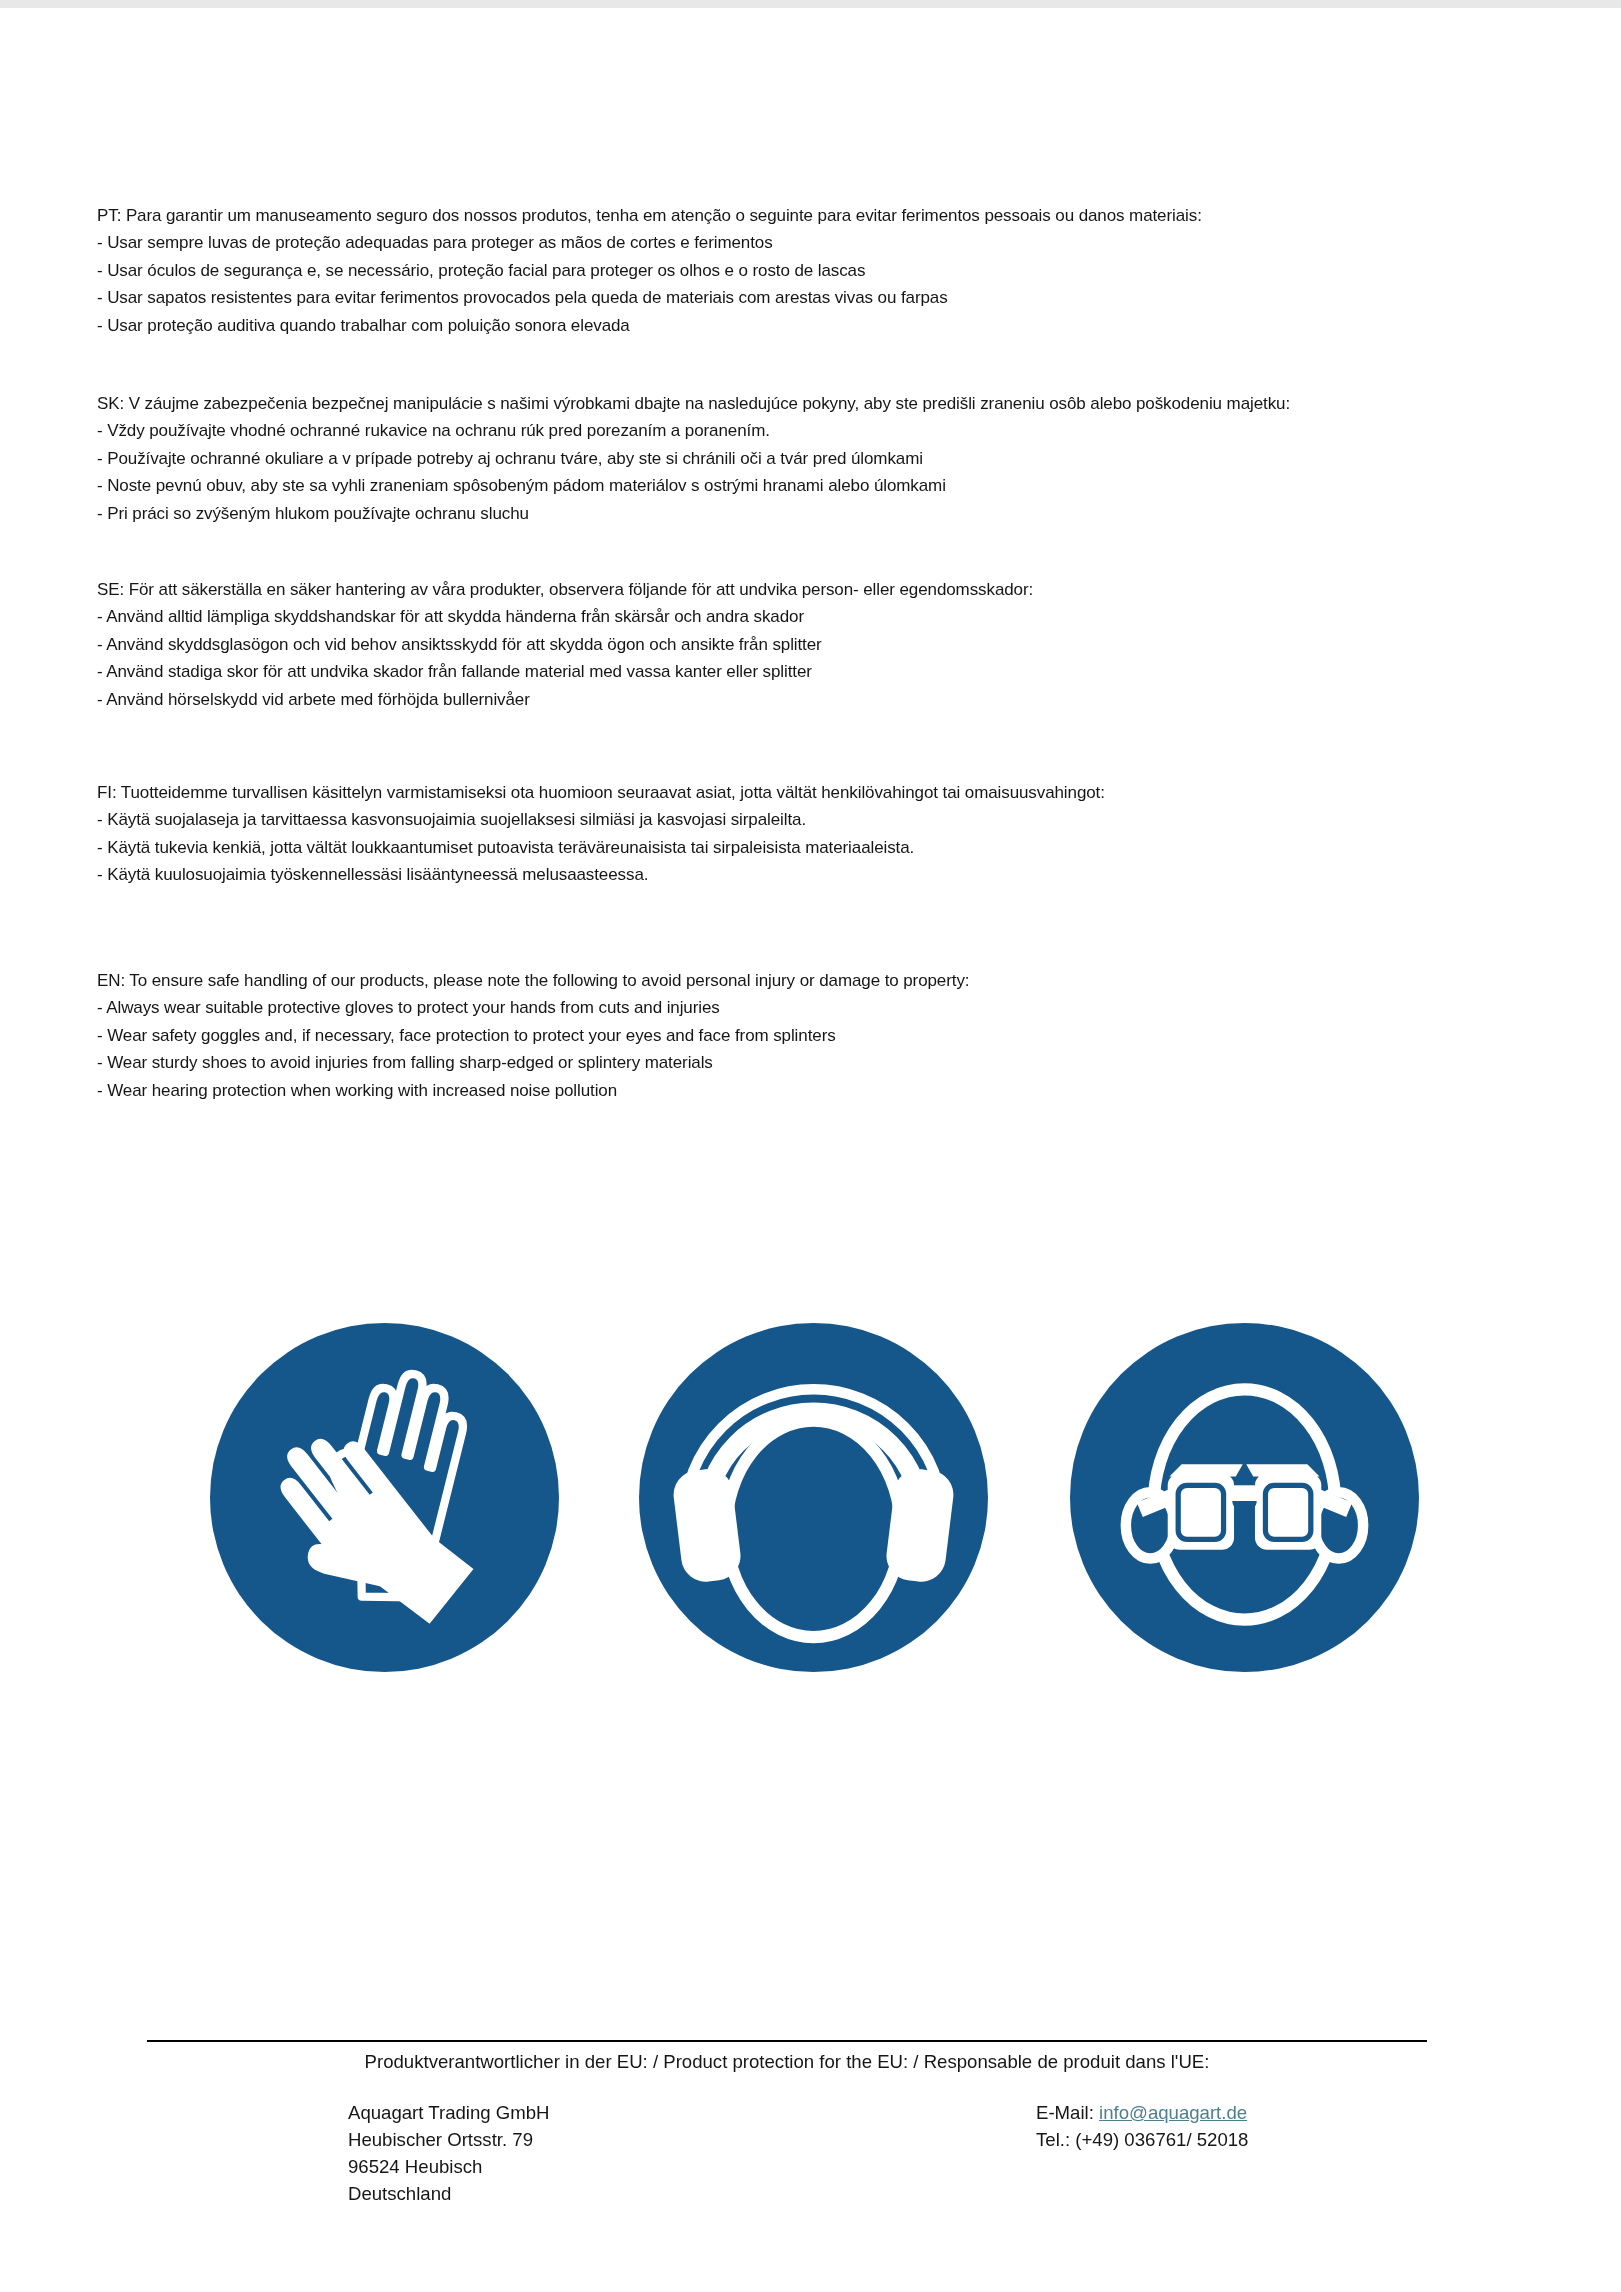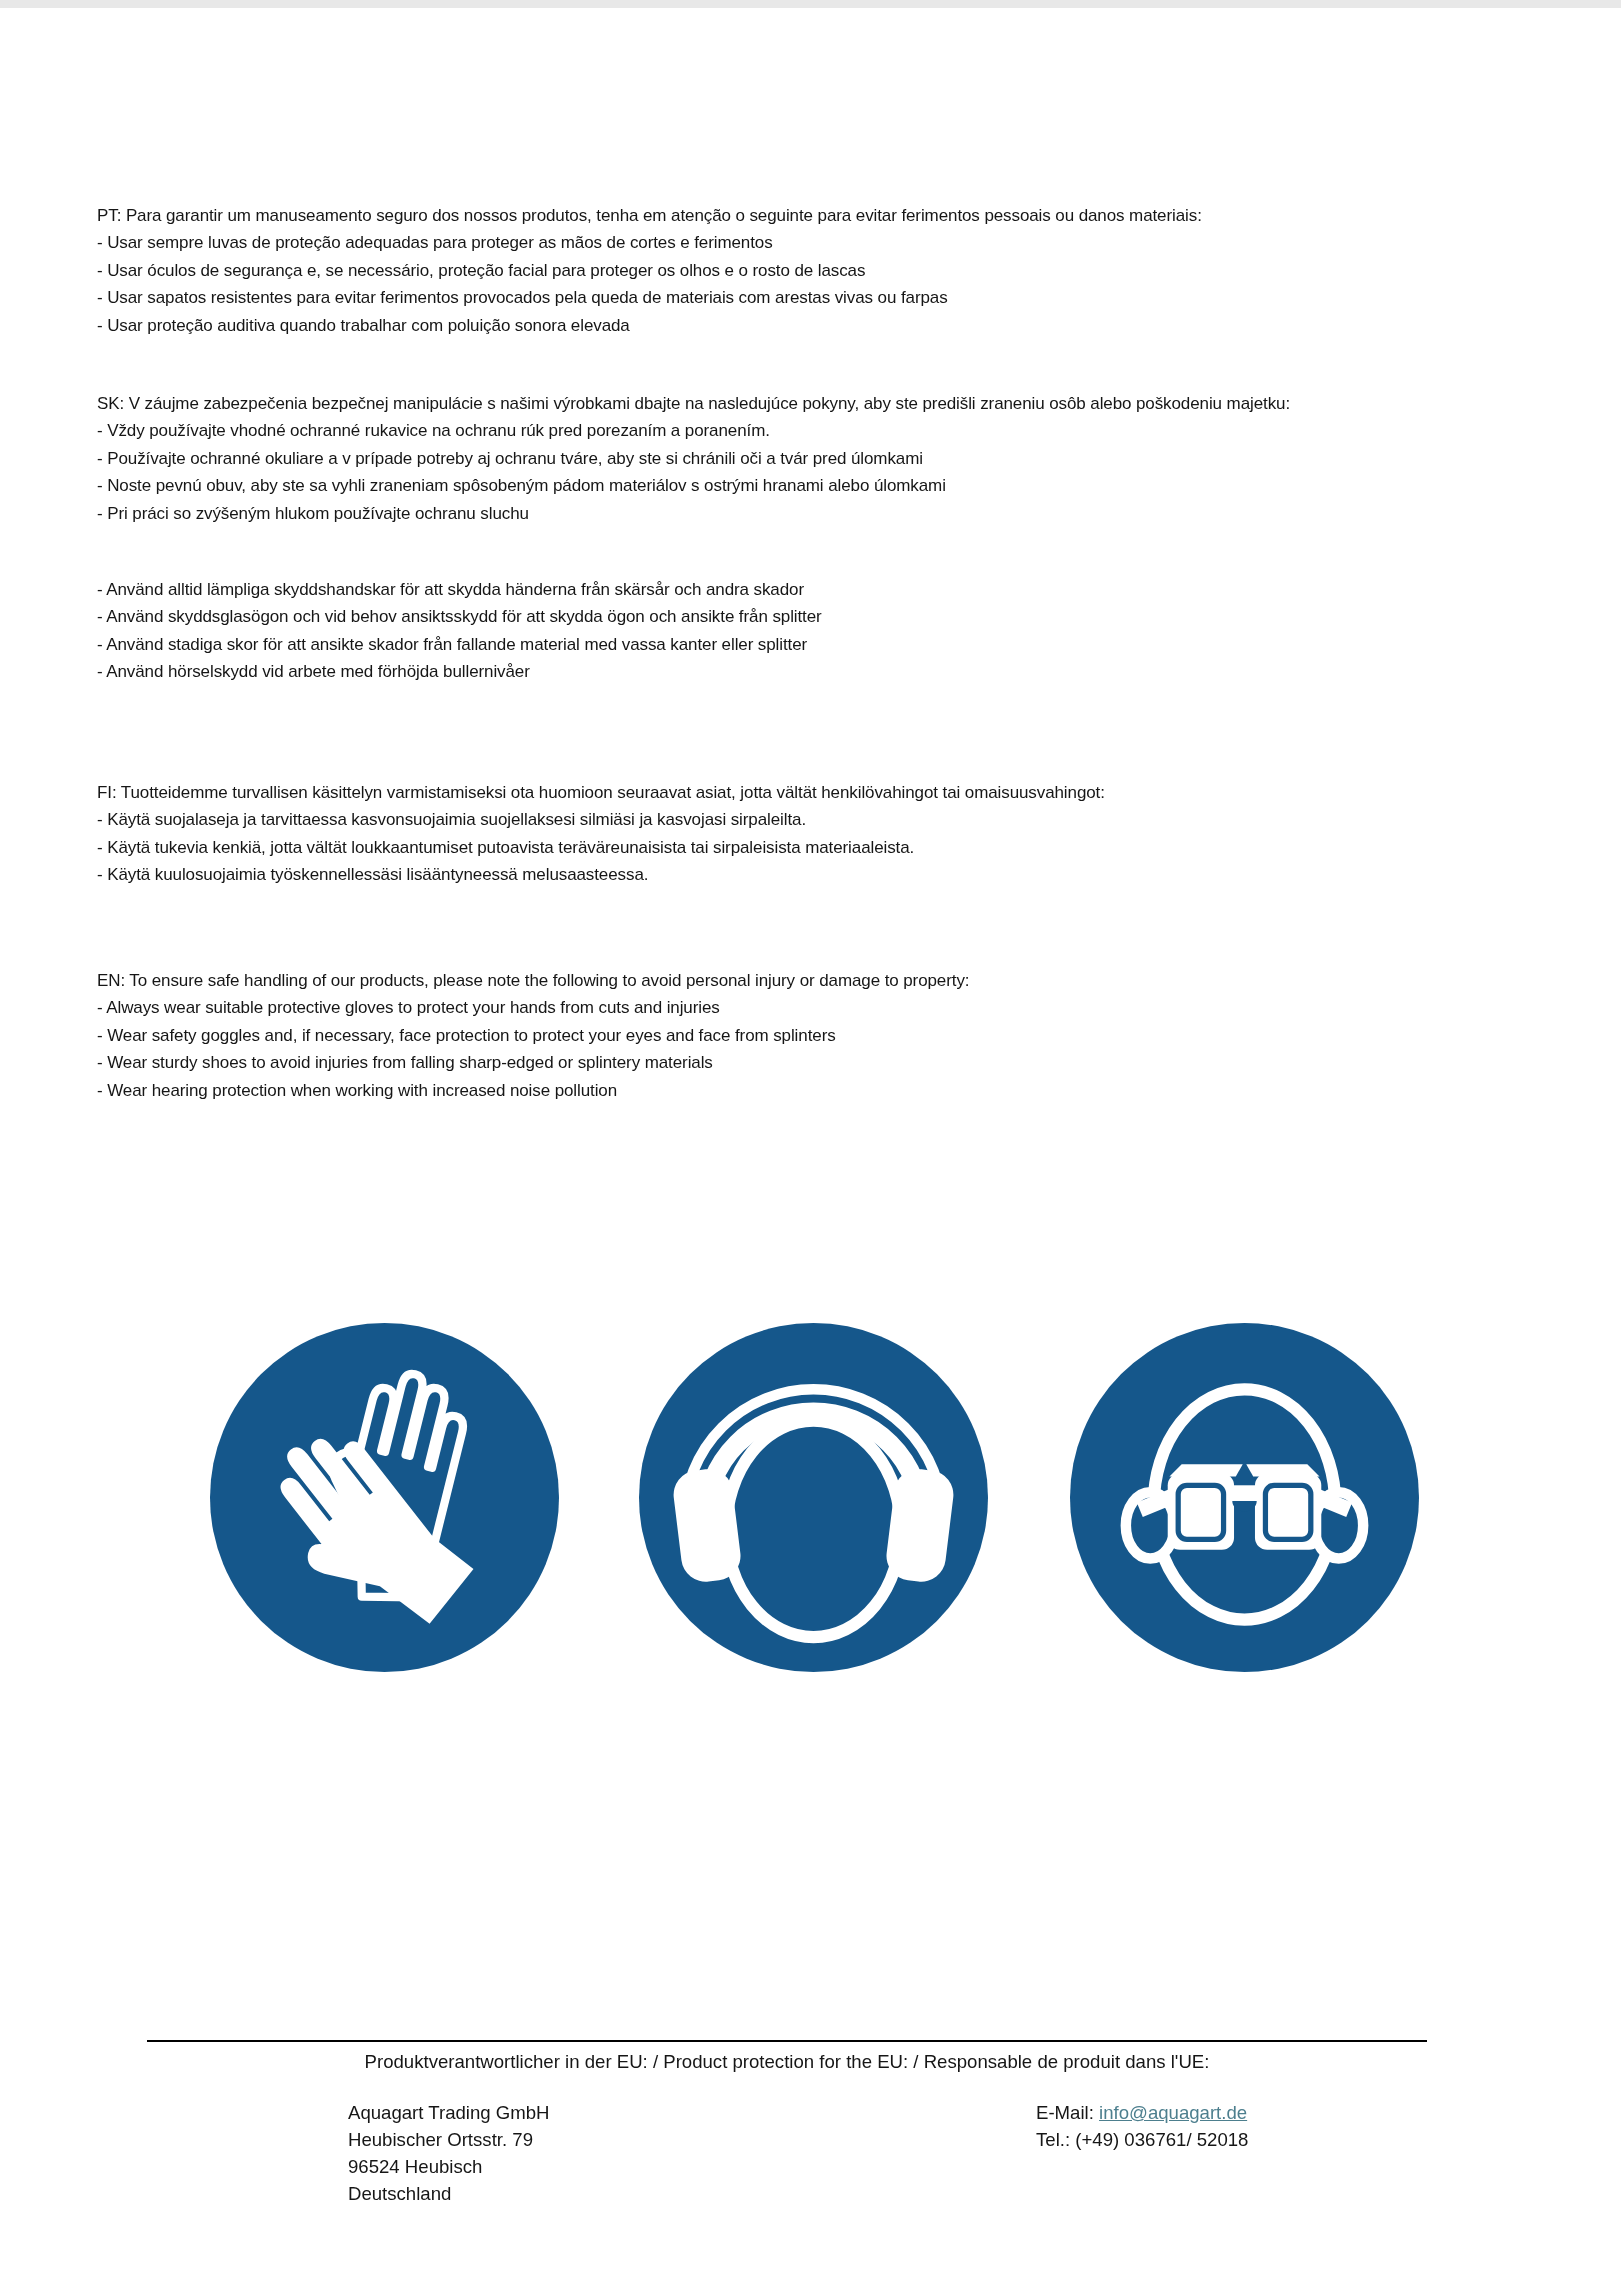--- a/index.html
+++ b/index.html
@@ -65,23 +65,24 @@
 
   <div class="sec" style="top:382px">
     <div class="ln">SK: V záujme zabezpečenia bezpečnej manipulácie s našimi výrobkami dbajte na nasledujúce pokyny, aby ste predišli zraneniu osôb alebo poškodeniu majetku:</div>
     <div class="ln">- Vždy používajte vhodné ochranné rukavice na ochranu rúk pred porezaním a poranením.</div>
     <div class="ln">- Používajte ochranné okuliare a v prípade potreby aj ochranu tváre, aby ste si chránili oči a tvár pred úlomkami</div>
     <div class="ln">- Noste pevnú obuv, aby ste sa vyhli zraneniam spôsobeným pádom materiálov s ostrými hranami alebo úlomkami</div>
     <div class="ln">- Pri práci so zvýšeným hlukom používajte ochranu sluchu</div>
   </div>
 
   <div class="sec" style="top:568px">
+    <div class="ln">SE: För att säkerställa en säker hantering av våra produkter, observera följande för att undvika person- eller egendomsskador:</div>
     <div class="ln">- Använd alltid lämpliga skyddshandskar för att skydda händerna från skärsår och andra skador</div>
     <div class="ln">- Använd skyddsglasögon och vid behov ansiktsskydd för att skydda ögon och ansikte från splitter</div>
-    <div class="ln">- Använd stadiga skor för att ansikte skador från fallande material med vassa kanter eller splitter</div>
+    <div class="ln">- Använd stadiga skor för att undvika skador från fallande material med vassa kanter eller splitter</div>
     <div class="ln">- Använd hörselskydd vid arbete med förhöjda bullernivåer</div>
   </div>
 
   <div class="sec" style="top:771px">
     <div class="ln">FI: Tuotteidemme turvallisen käsittelyn varmistamiseksi ota huomioon seuraavat asiat, jotta vältät henkilövahingot tai omaisuusvahingot:</div>
     <div class="ln">- Käytä suojalaseja ja tarvittaessa kasvonsuojaimia suojellaksesi silmiäsi ja kasvojasi sirpaleilta.</div>
     <div class="ln">- Käytä tukevia kenkiä, jotta vältät loukkaantumiset putoavista teräväreunaisista tai sirpaleisista materiaaleista.</div>
     <div class="ln">- Käytä kuulosuojaimia työskennellessäsi lisääntyneessä melusaasteessa.</div>
   </div>
 

